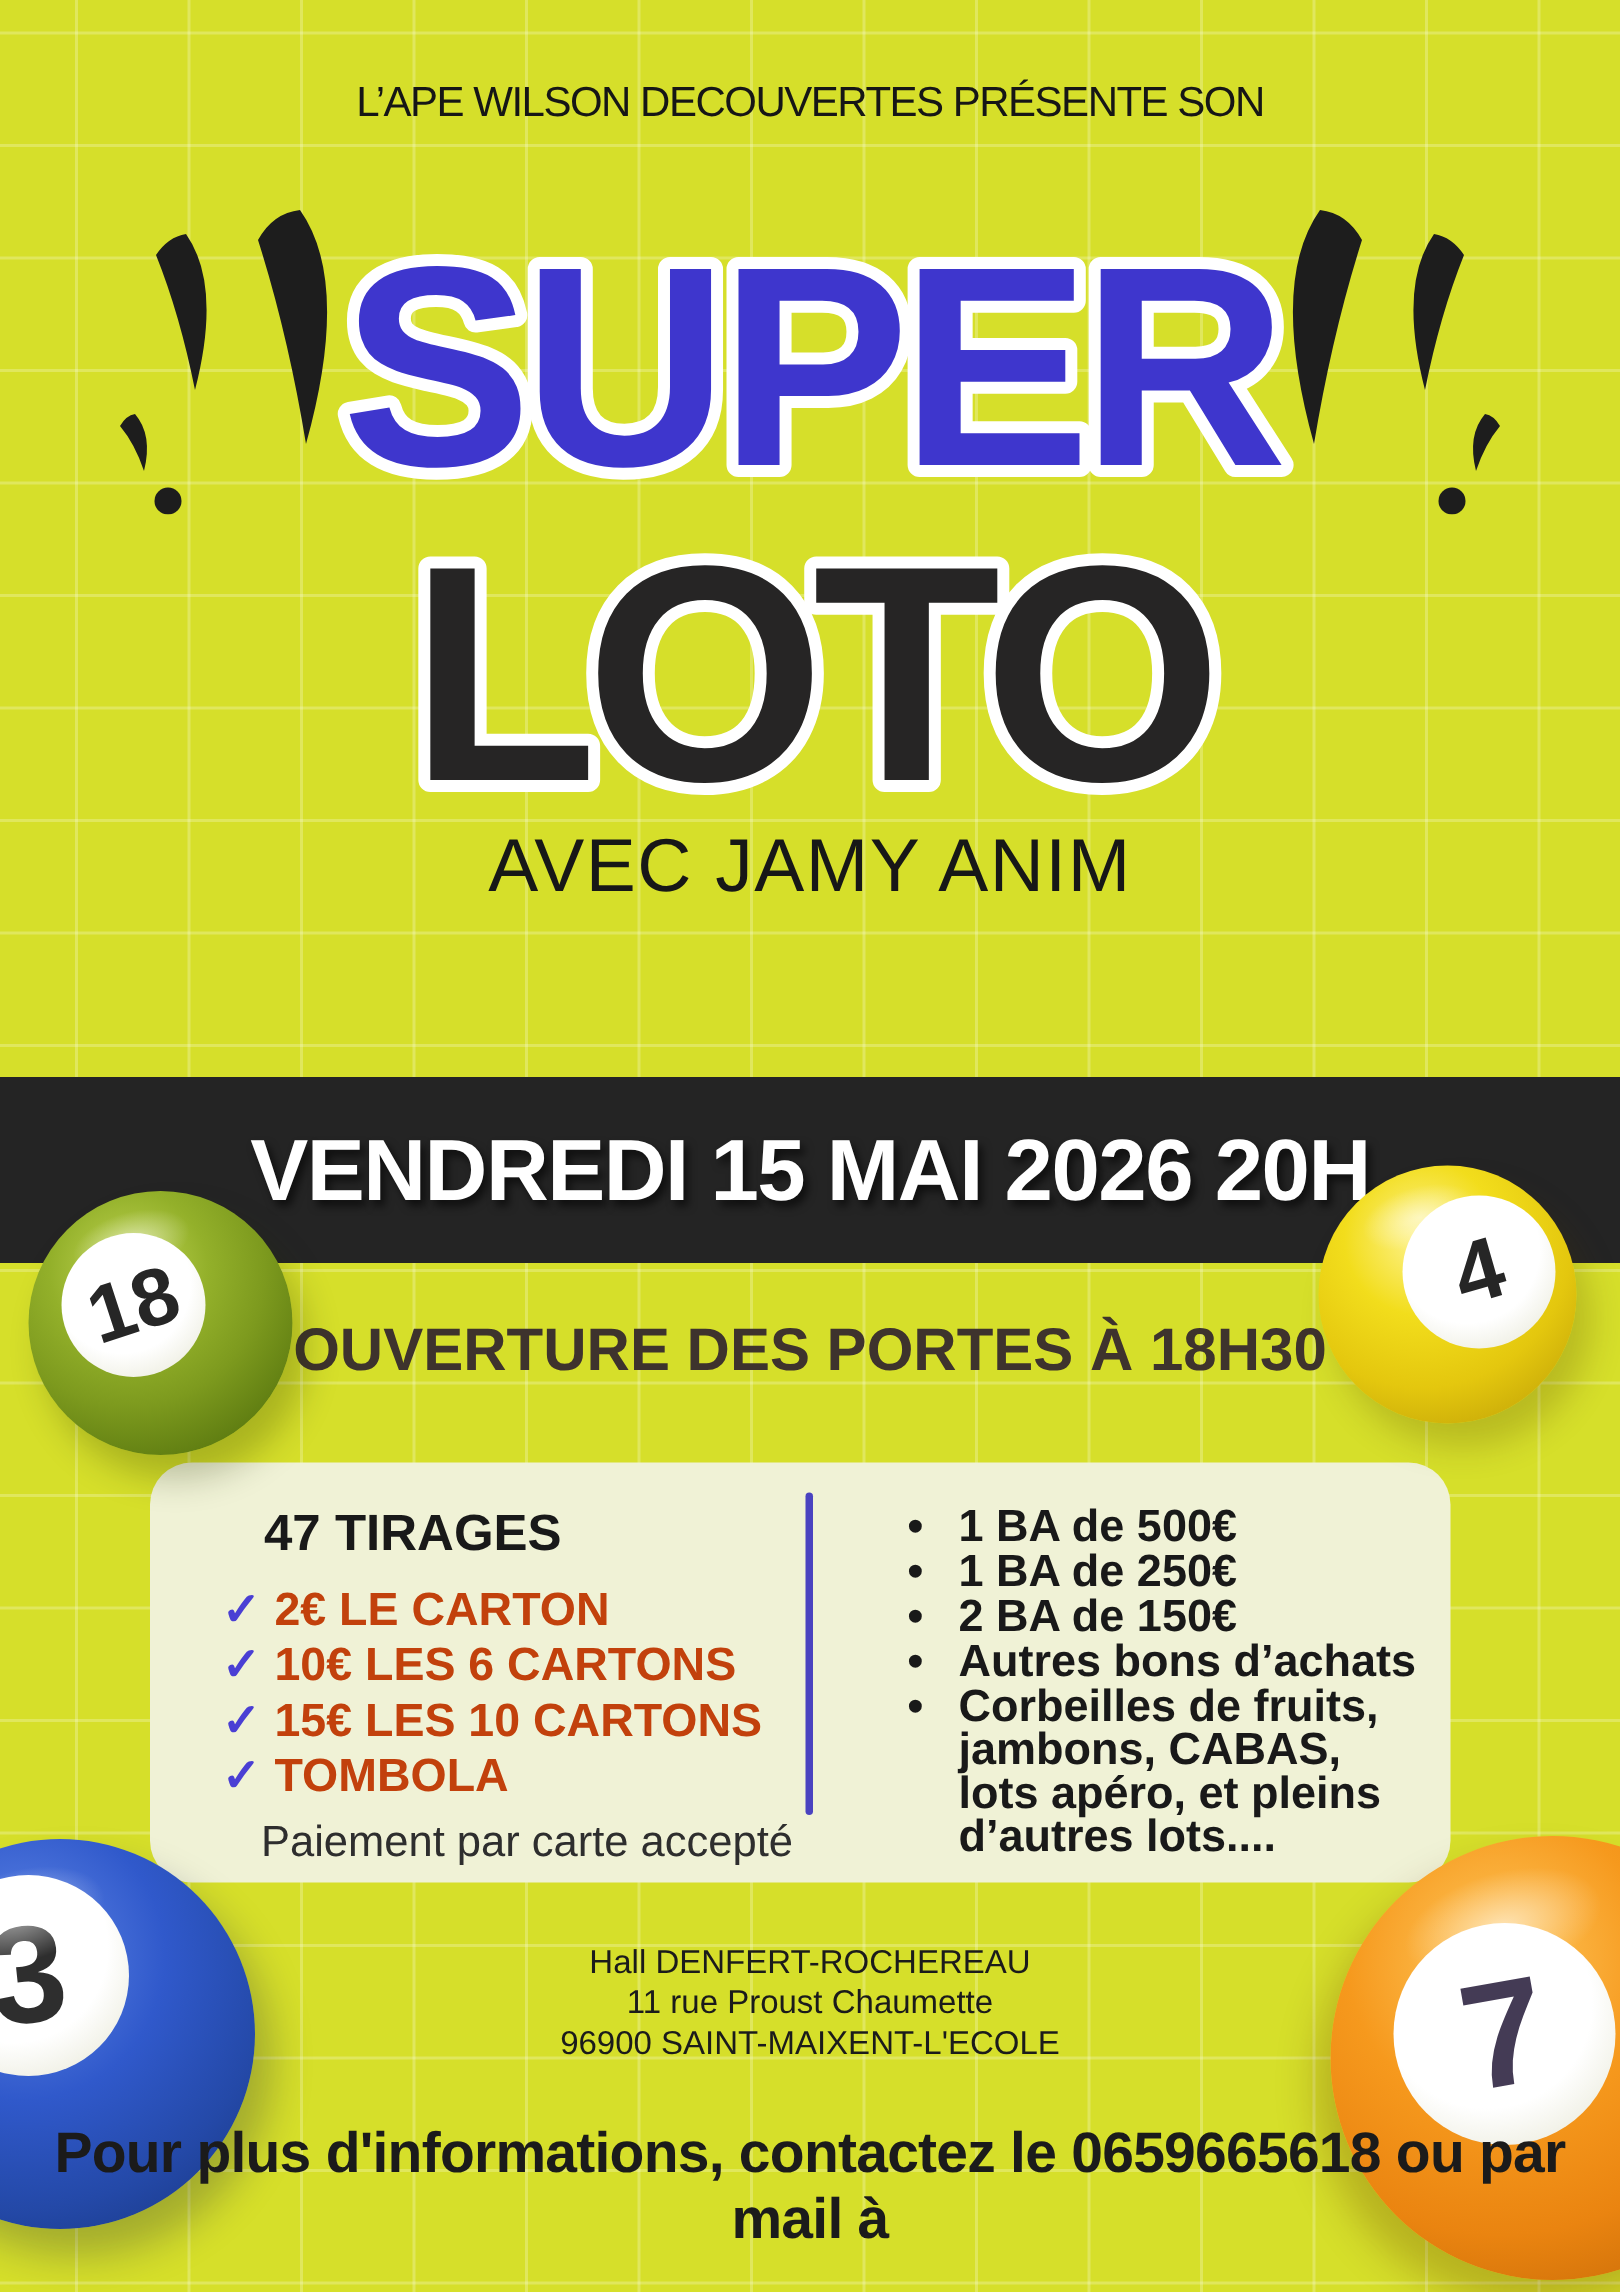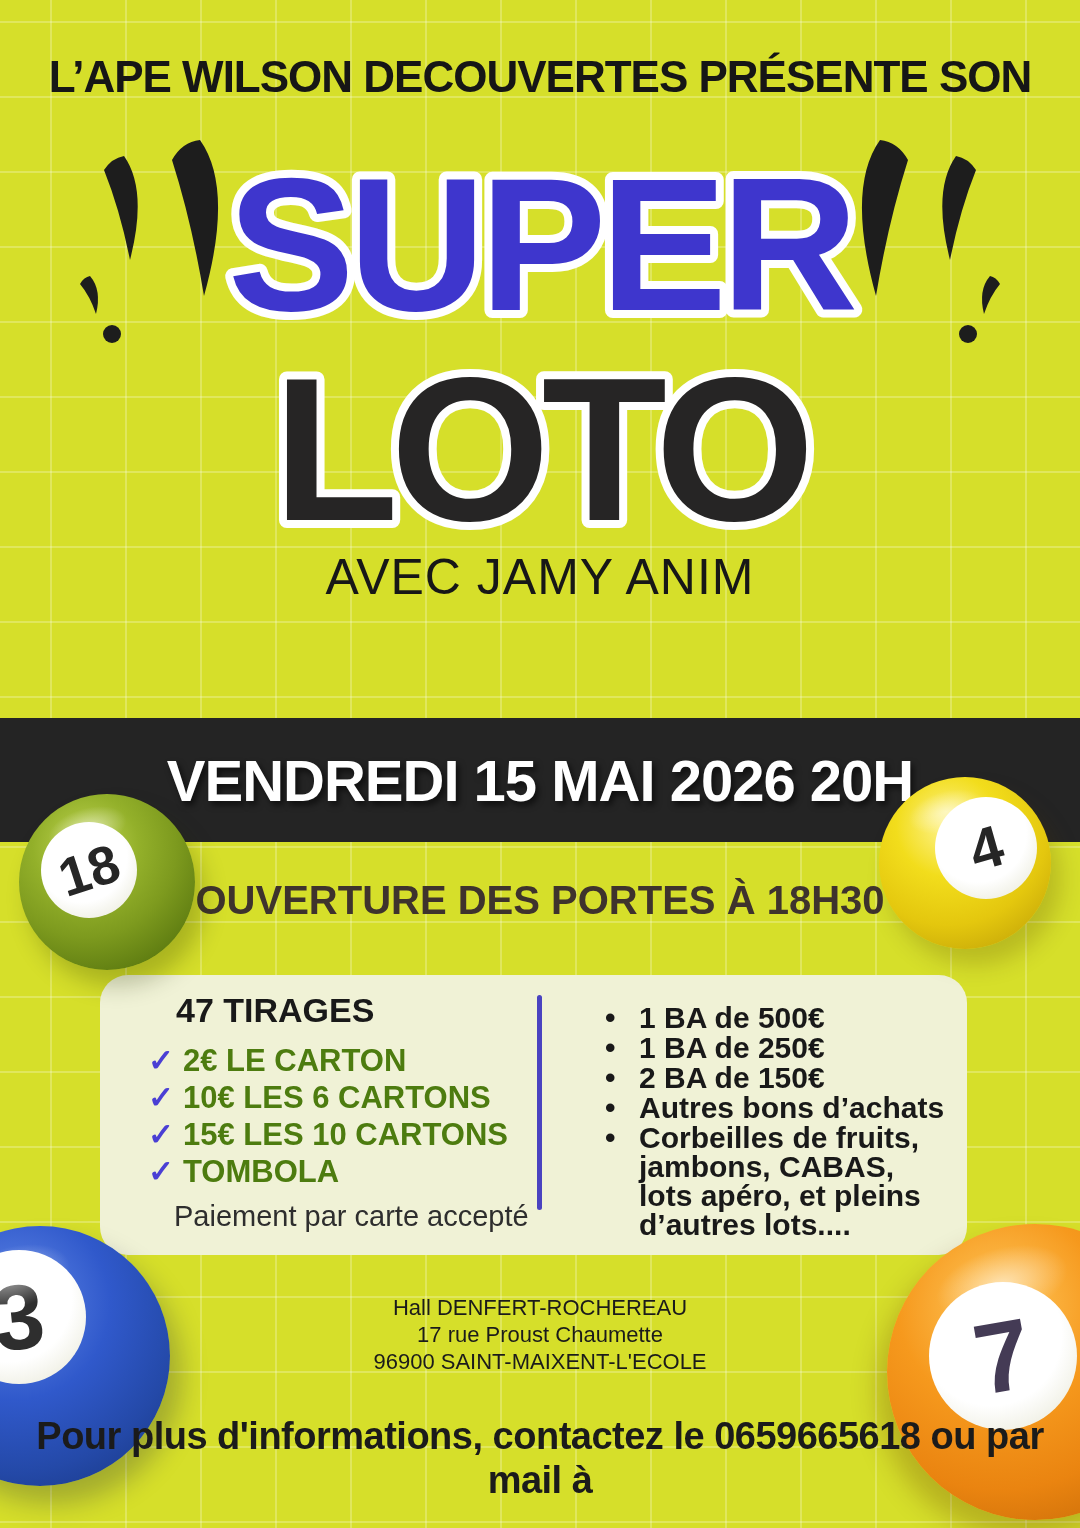--- a/index.html
+++ b/index.html
@@ -8,21 +8,21 @@
     position:relative;width:1080px;height:1528px;overflow:hidden;margin:0 auto;
     background-color:#d6df2a;
     background-image:
       linear-gradient(to right, rgba(255,255,255,.24) 0 2px, transparent 2px),
       linear-gradient(to bottom, rgba(255,255,255,.24) 0 2px, transparent 2px);
     background-size:75px 75px;
     background-position:50px 21px;
   }
   .presenter{
     position:absolute;top:52px;left:0;width:100%;text-align:center;
-    font-size:44px;font-weight:bold;color:#161616;letter-spacing:-1px;white-space:nowrap;
+    font-size:28px;font-weight:normal;color:#161616;letter-spacing:-1px;white-space:nowrap;
   }
   .super-svg{position:absolute;top:128px;left:0;}
   .loto-svg{position:absolute;top:322px;left:0;}
   .super-svg text,.loto-svg text{font-family:"Liberation Sans",sans-serif;}
   .splash{position:absolute;top:138px;width:170px;height:205px;}
   .splash.left{left:72px;}
   .splash.right{left:838px;transform:scaleX(-1);}
   .subtitle{
     position:absolute;top:548px;left:0;width:100%;text-align:center;
     font-size:50px;font-weight:normal;color:#171717;letter-spacing:1px;
@@ -49,24 +49,24 @@
   .doors{
     position:absolute;top:878px;left:0;width:100%;text-align:center;
     font-size:40px;font-weight:bold;color:#3e332d;letter-spacing:0;white-space:nowrap;
   }
   
   .info-box{
     position:absolute;left:100px;top:975px;width:867px;height:280px;
     background:#f0f2d6;border-radius:28px;
   }
   .tickets{position:absolute;left:48px;top:16px;width:380px;}
-  .tickets-heading{font-size:34px;font-weight:bold;color:#191919;margin:0 0 12px 28px;}
+  .tickets-heading{font-size:34px;font-weight:bold;color:#191919;margin:12px 0 12px 28px;}
   .ticket-item{display:flex;align-items:center;height:37px;}
   .check{color:#4a3fd4;font-size:31px;font-weight:bold;margin-right:9px;line-height:1;}
-  .ticket-label{font-size:31px;font-weight:bold;color:#4d7c0f;white-space:nowrap;}
+  .ticket-label{font-size:31px;font-weight:bold;color:#c2410c;white-space:nowrap;}
   .pay-note{font-size:29px;font-weight:normal;color:#2e2e2e;margin:10px 0 0 26px;white-space:nowrap;}
   .divider{
     position:absolute;left:437px;top:20px;width:5px;height:215px;
     background:#4a43c0;border-radius:3px;
   }
   .prizes{position:absolute;left:505px;top:28px;width:345px;}
   .prize-item{display:flex;font-size:30px;font-weight:bold;color:#191919;line-height:29px;margin-bottom:1px;}
   .prize-dot{width:34px;flex:none;text-align:left;}
   
   .ball{position:absolute;border-radius:50%;}
@@ -224,21 +224,21 @@
     </div>
   </div>
   <div class="ball ball-orange">
     <div class="face">
       <span class="num">7</span>
     </div>
   </div>
 
   <div class="venue">
     <div>Hall DENFERT-ROCHEREAU</div>
-    <div>17 rue Proust Chaumette</div>
+    <div>11 rue Proust Chaumette</div>
     <div>96900 SAINT-MAIXENT-L'ECOLE</div>
   </div>
 
   <div class="contact">
     <div>Pour plus d'informations, contactez le 0659665618 ou par mail à</div>
   </div>
 
 </div>
 
 </body></html>

